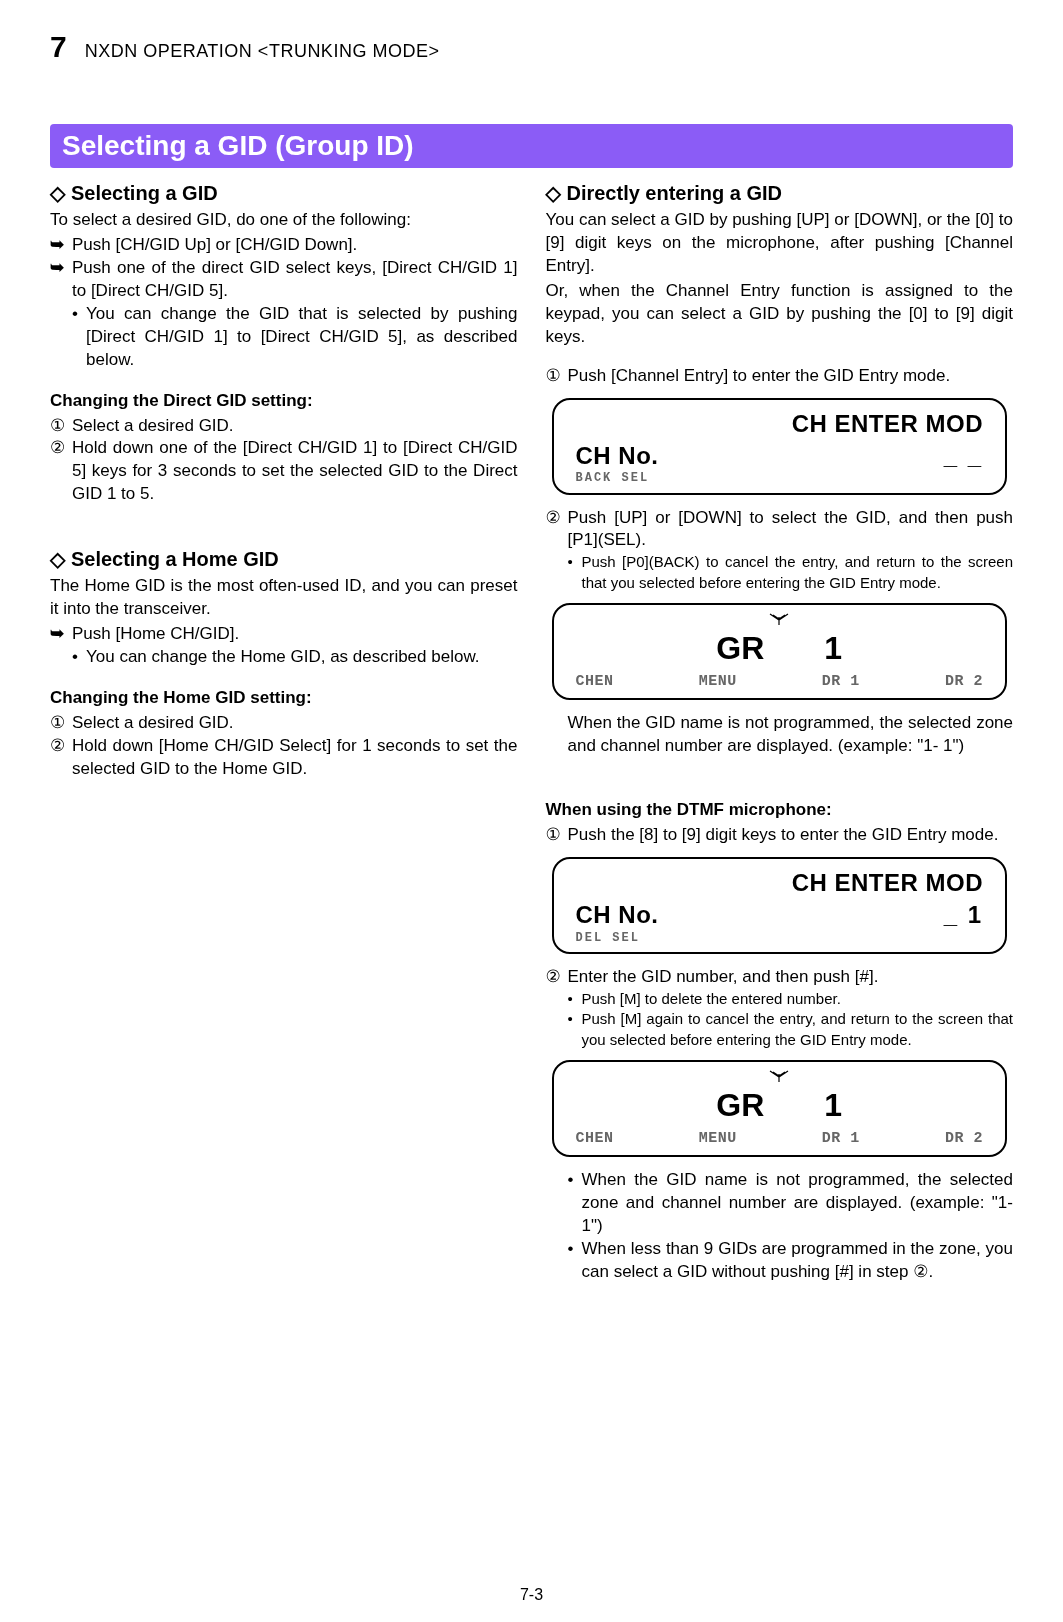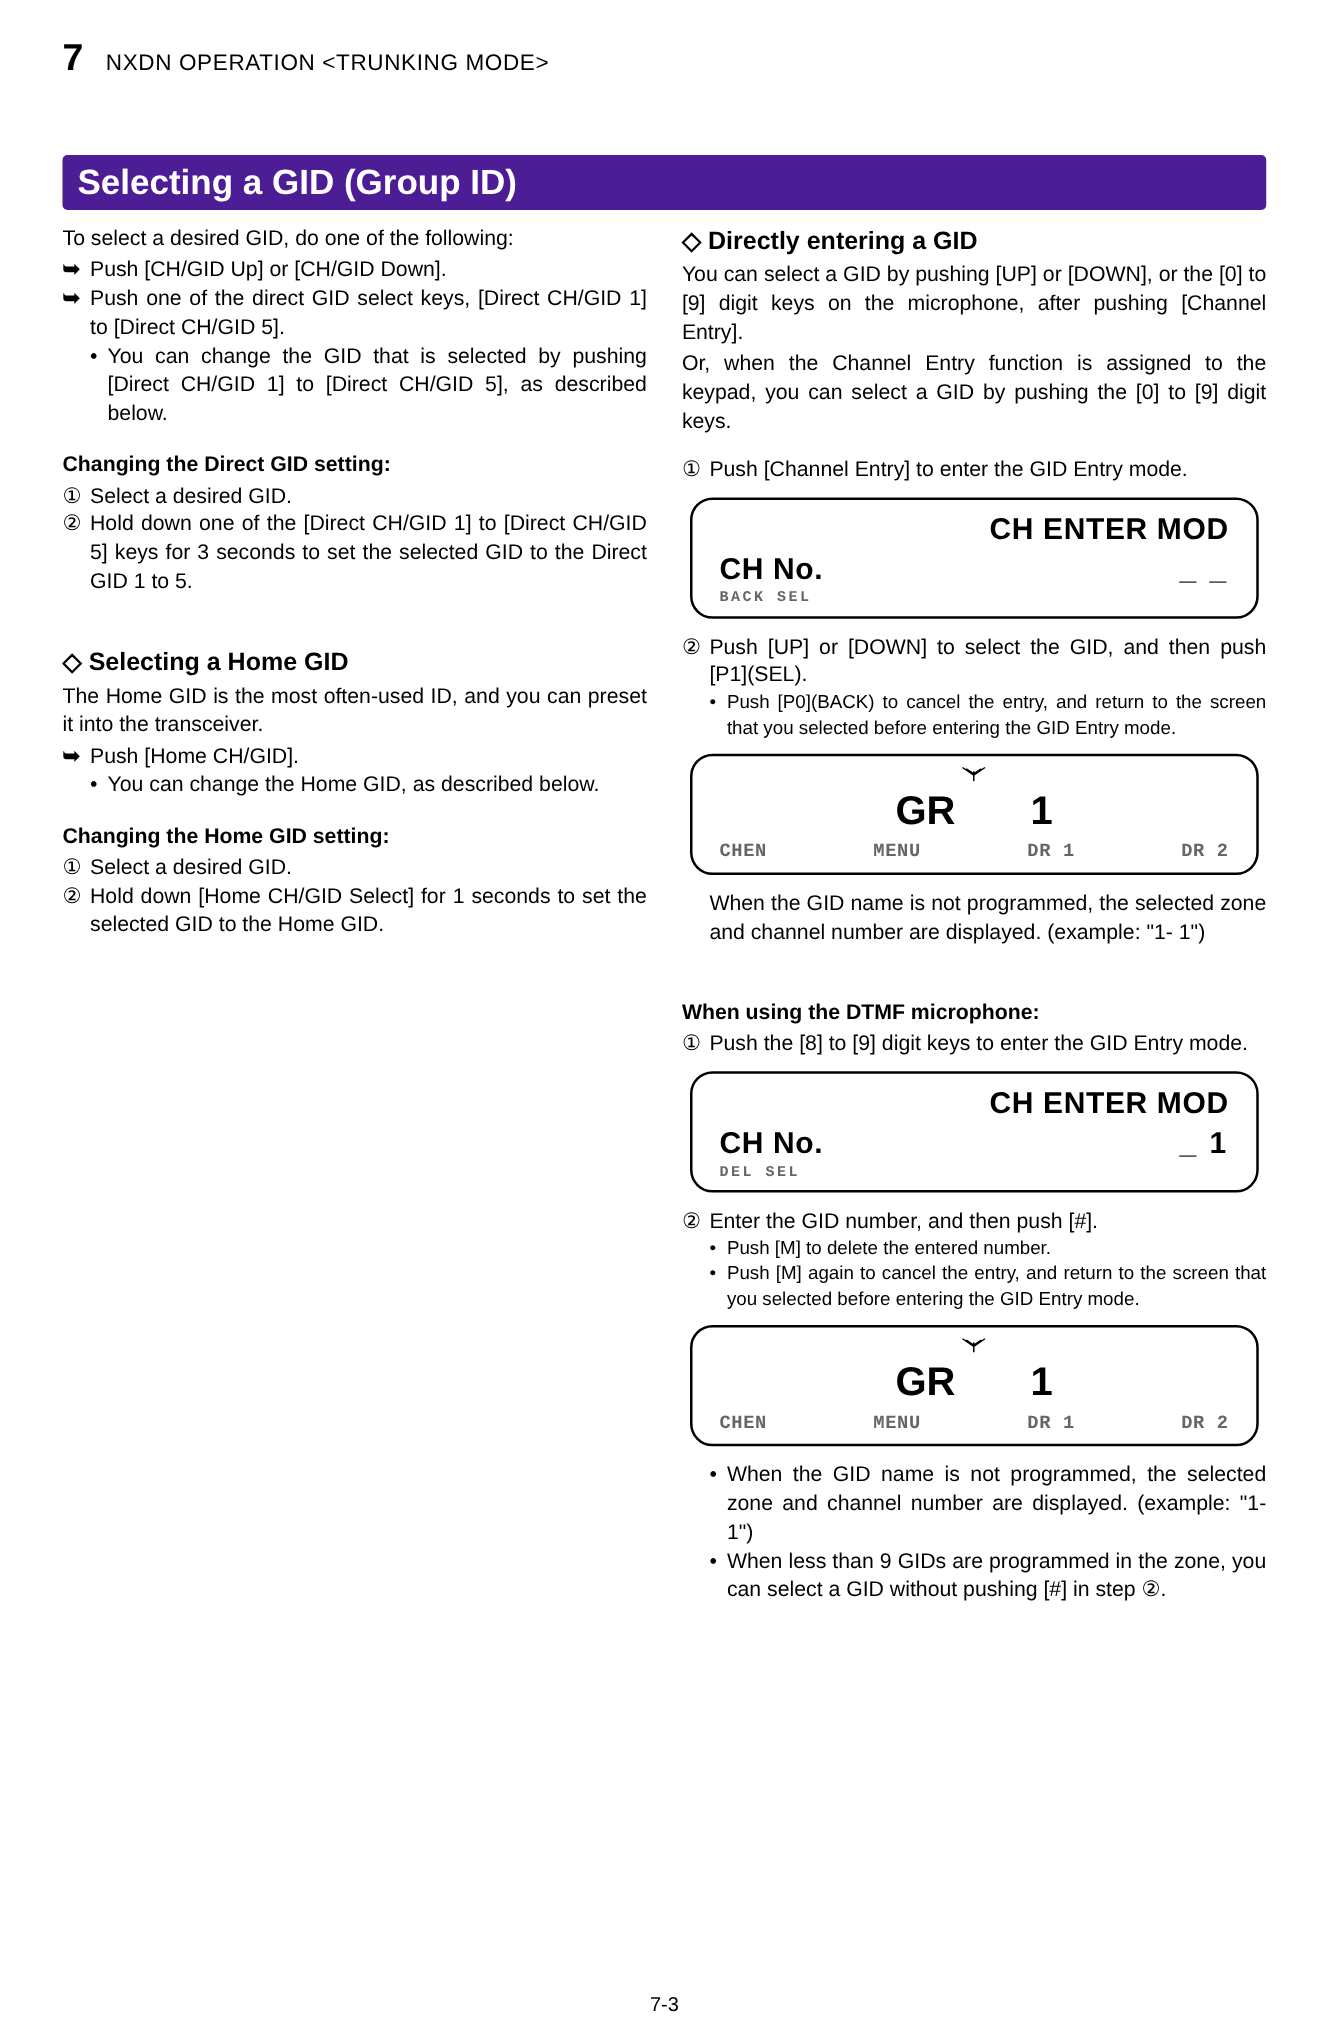--- a/index.html
+++ b/index.html
@@ -13,21 +13,21 @@
     position: relative;
   }
   .top-header {
     display: flex;
     align-items: baseline;
     margin-bottom: 60px;
   }
   .top-header .num { font-size: 30px; font-weight: bold; margin-right: 18px; }
   .top-header .txt { font-size: 18px; font-weight: normal; letter-spacing: 0.5px; }
   .section-bar {
-    background: #4c1d95;
+    background: #8b5cf6;
     color: #fff;
     font-size: 28px;
     font-weight: bold;
     padding: 6px 12px;
     border-radius: 4px;
     margin-bottom: 12px;
   }
   .columns { display: flex; gap: 28px; }
   .col { flex: 1; font-size: 17px; line-height: 1.35; }
   .sub-heading { font-size: 20px; font-weight: bold; margin-bottom: 2px; }
@@ -60,37 +60,38 @@
   .lcd-soft { font-family: "Courier New", monospace; font-weight: bold; font-size: 12px; color: #666; letter-spacing: 2px; margin-top: -2px; }
   .lcd-center-row { display: flex; justify-content: center; align-items: center; gap: 60px; font-family: "Arial Black", Arial; font-weight: 900; font-size: 32px; }
   .lcd-bottom { font-family: "Courier New", monospace; font-weight: bold; font-size: 15px; color: #666; letter-spacing: 0.5px; display:flex; justify-content: space-between; margin-top: 2px; }
   .hatch-block { display: flex; align-items: center; margin-top: 4px; margin-bottom: 10px; }
   .hatch {
     flex: 0 0 14px;
     margin-right: 8px;
     background: repeating-linear-gradient(-45deg, #000 0, #000 1.3px, #fff 1.3px, #fff 4px);
   }
   .hatch-content { flex: 1; text-align: justify; }
-  .footer { position: absolute; bottom: 8px; left: 0; right: 0; text-align: center; font-size: 16px; }
+  .footer { position: absolute; bottom: 18px; left: 0; right: 0; text-align: center; font-size: 16px; }
   .underscore { letter-spacing: 2px; }
   .antenna-svg { display:block; margin: 0 auto 2px auto; }
 </style>
 </head>
 <body>
 
 <div class="top-header">
   <span class="num">7</span>
   <span class="txt">NXDN OPERATION &lt;TRUNKING MODE&gt;</span>
 </div>
 
 <div class="section-bar">Selecting a GID (Group ID)</div>
 
 <div class="columns">
 
   <div class="col">
+    <div class="sub-heading diamond">◇ Selecting a GID</div>
     <p>To select a desired GID, do one of the following:</p>
     <div class="arrow-line">
       <span class="arrow">➥</span>
       <span class="content">Push [CH/GID Up] or [CH/GID Down].</span>
     </div>
     <div class="arrow-line">
       <span class="arrow">➥</span>
       <span class="content">Push one of the direct GID select keys, [Direct CH/GID 1] to [Direct CH/GID 5].</span>
     </div>
     <div class="bullet-line">

